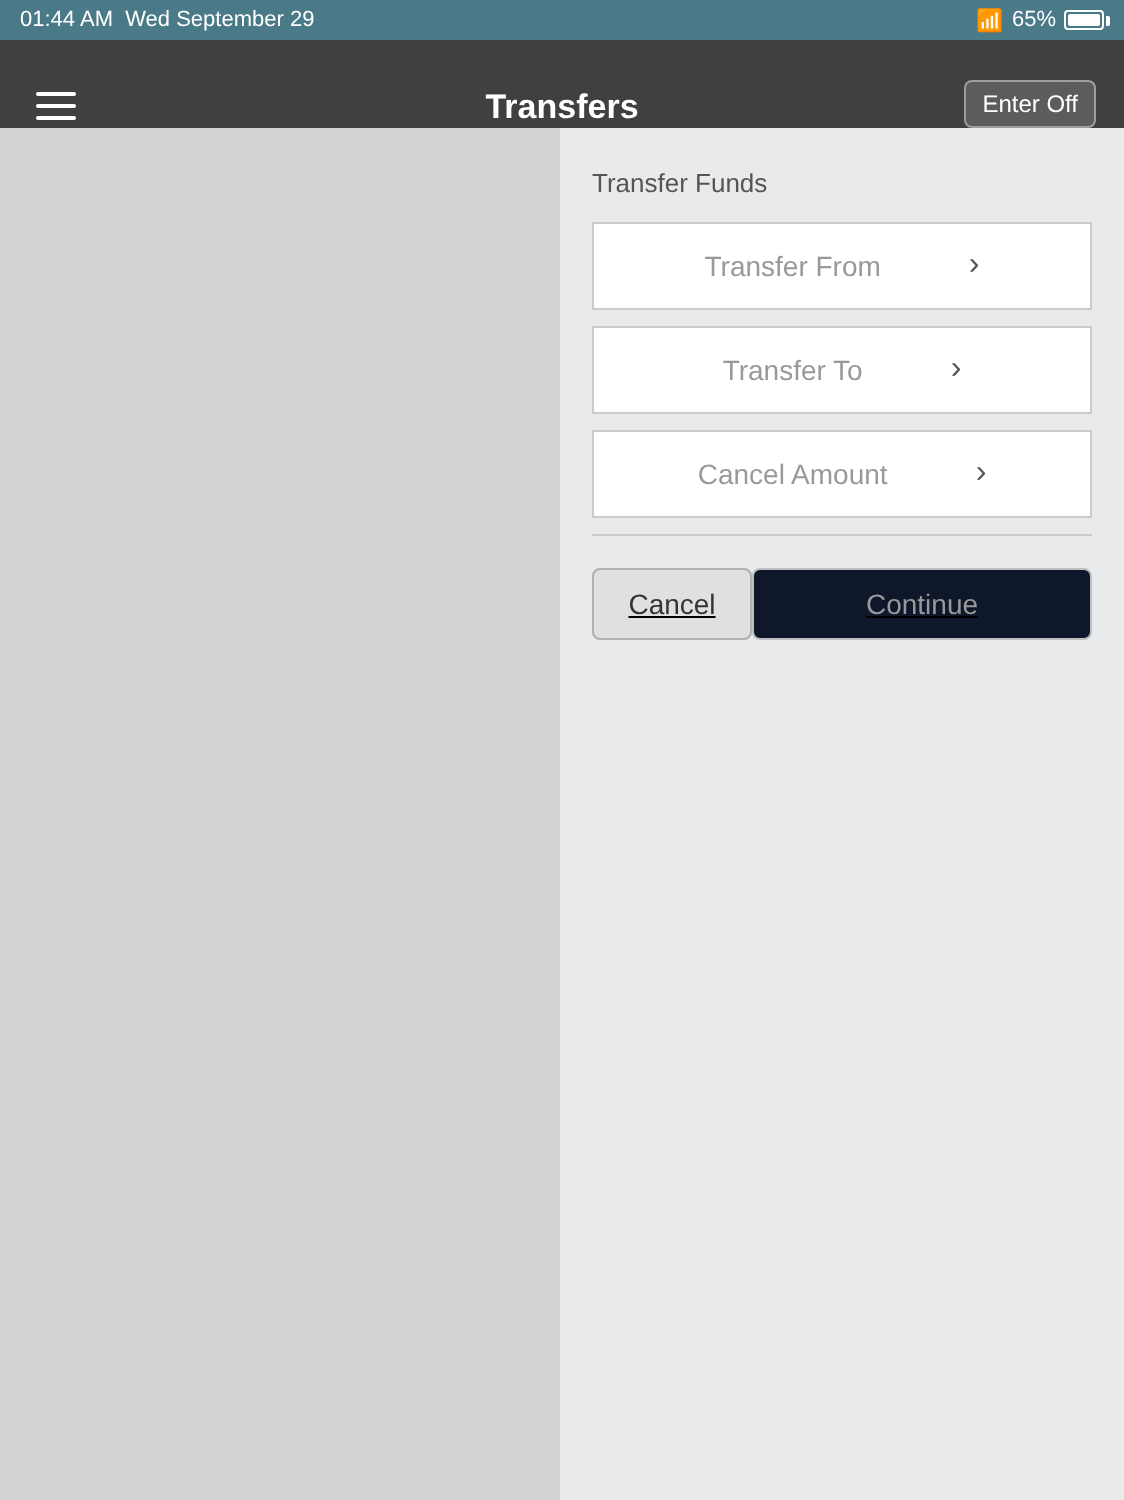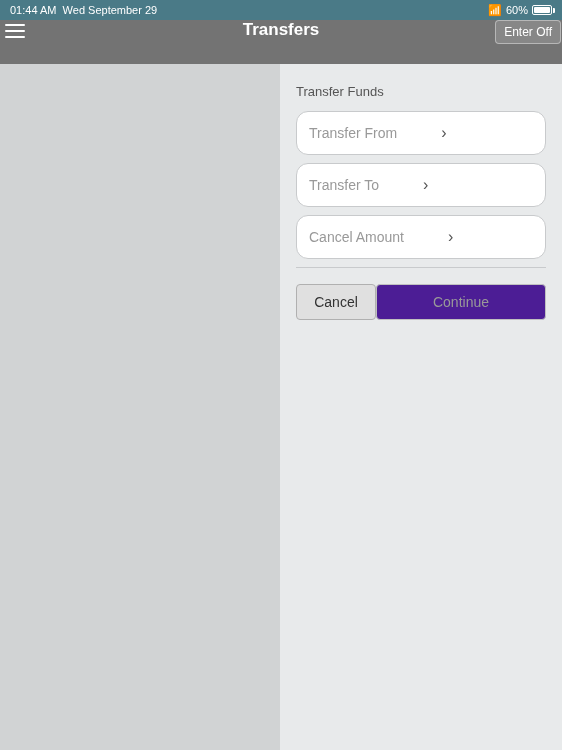--- a/index.html
+++ b/index.html
@@ -63,25 +63,25 @@
       width: 100%;
       height: 100%;
       background: white;
       border-radius: 1px;
     }
 
     
     .header {
       width: 100%;
       height: 44px;
-      background: #737373;
-      display: flex;
-      align-items: flex-start;
+      background: #404040;
+      display: flex;
+      align-items: flex-end;
       justify-content: space-between;
-      padding: 0 1px;
+      padding: 0 14px;
     }
     .header-menu-icon {
       display: flex;
       flex-direction: column;
       gap: 4px;
       cursor: pointer;
       padding: 4px;
     }
     .menu-line {
       width: 20px;
@@ -133,25 +133,25 @@
       font-size: 13px;
       color: #555;
       margin-bottom: 12px;
       font-weight: 400;
     }
 
     
     .form-field {
       background: white;
       border: 1px solid #c8cacc;
-      border-radius: 12px;
+      border-radius: 0;
       height: 44px;
       display: flex;
       align-items: center;
-      justify-content: flex-start;
+      justify-content: center;
       padding: 0 12px;
       margin-bottom: 8px;
       cursor: pointer;
       gap: 44px;
     }
     .form-field-label {
       font-size: 14px;
       color: #999;
     }
     .chevron-right {
@@ -172,59 +172,60 @@
       width: 100%;
       height: 1px;
       background: #c8cacc;
       margin-bottom: 16px;
     }
 
     
     .action-buttons {
       display: flex;
       gap: 0;
+      text-decoration: underline;
     }
     .btn-cancel {
       flex: 0 0 auto;
       width: 80px;
       height: 36px;
       background: #e0e0e0;
       border: 1px solid #b0b0b0;
       border-radius: 4px;
       font-size: 14px;
       color: #333;
       cursor: pointer;
       display: flex;
       align-items: center;
       justify-content: center;
     }
     .btn-continue {
       flex: 1;
       height: 36px;
-      background: #4c1d95;
+      background: #0f172a;
       border: 1px solid #c0c0c0;
       border-radius: 4px;
       font-size: 14px;
       color: #999;
       cursor: default;
       display: flex;
       align-items: center;
       justify-content: center;
     }
   </style>
 </head>
 <body>
 
 <div class="status-bar">
   <div class="status-bar-left">
     <span>01:44 AM</span>&nbsp;&nbsp;<span>Wed September 29</span>
   </div>
   <div class="status-bar-right">
     <span>📶</span>
-    <span>60%</span>
+    <span>65%</span>
     <div class="battery-icon">
       <div class="battery-body">
         <div class="battery-fill"></div>
       </div>
     </div>
   </div>
 </div>
 
 <div class="header">
   <div class="header-menu-icon">

